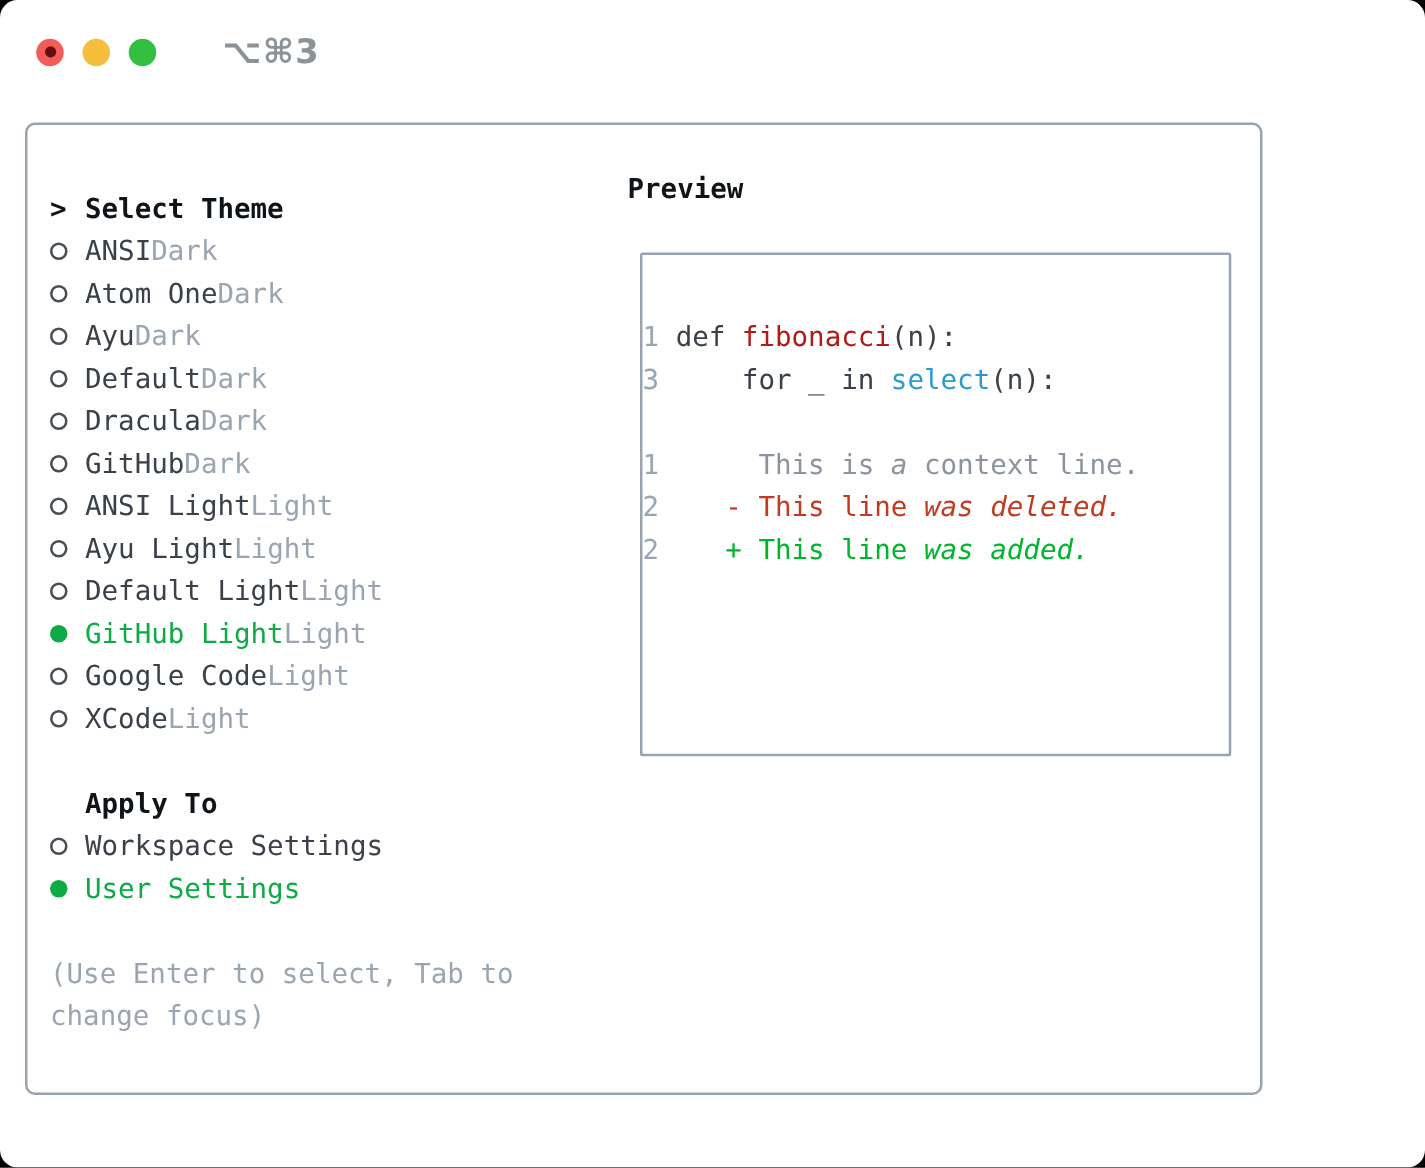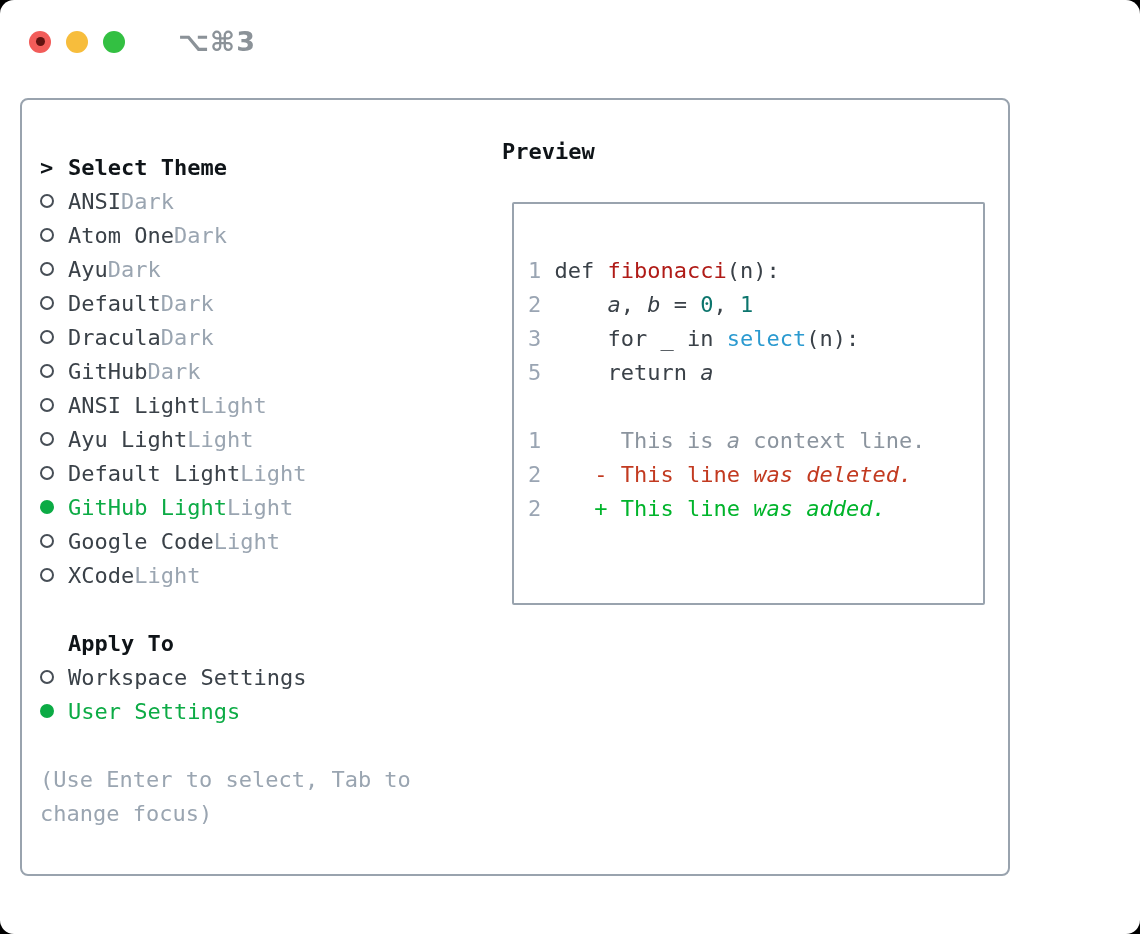--- a/index.html
+++ b/index.html
@@ -39,21 +39,21 @@
   
   .preview-header{
     position:absolute;left:480px;top:34px;height:34px;display:flex;align-items:center;
     font-size:22px;font-weight:bold;color:#0f1418;
   }
   .preview-box{
     position:absolute;left:490px;top:102px;width:473px;height:403px;
     border:2px solid var(--panel-border,#99a3ae);border-radius:2px;box-sizing:border-box;
     background:#fff;overflow:hidden;
   }
-  .code{padding:50px 0 0 14px;font-size:22px;line-height:34px;}
+  .code{padding:50px 0 0 0;font-size:22px;line-height:34px;}
   .cl{height:34px;white-space:pre;}
   .c-ln{color:var(--line-number-gray,#9aa5b3);}
   .c-code{color:#3a4148;}
   .c-var{color:#3a4148;}
   .c-func{color:var(--function-red,#b01b17);}
   .c-num{color:var(--number-teal,#0c756d);}
   .c-builtin{color:var(--builtin-blue,#2b9ad0);}
   .c-context{color:#8b949e;}
   .c-deleted{color:var(--deleted-red,#c23a20);}
   .c-added{color:var(--added-green,#00b42b);}
@@ -93,23 +93,21 @@
         <div class="row"><span class="mark"><span class="circ"></span></span><span>Workspace Settings</span></div>
         <div class="row"><span class="mark"><span class="circ filled"></span></span><span class="sel">User Settings</span></div>
         <div class="row"></div>
         <div class="row hint">(Use Enter to select, Tab to</div>
         <div class="row hint">change focus)</div>
       </div>
     <div class="preview-header">Preview</div>
     <div class="preview-box">
       <div class="code" id="code-preview">
           <div class="cl"><span class="c-ln">1</span> <span class="c-code">def </span><span class="c-func">fibonacci</span><span class="c-code">(n):</span></div>
-          <div class="cl"><span class="c-ln">2</span> <span class="c-code">    </span><span class="c-var i">a</span><span class="c-code">, </span><span class="c-var i">b</span><span class="c-code"> = </span><span class="c-num">0</span><span class="c-code">, </span><span class="c-num">1</span></div>
           <div class="cl"><span class="c-ln">3</span> <span class="c-code">    for _ in </span><span class="c-builtin">select</span><span class="c-code">(n):</span></div>
-          <div class="cl"><span class="c-ln">5</span> <span class="c-code">    return </span><span class="c-var i">a</span></div>
           <div class="cl"></div>
           <div class="cl"><span class="c-ln">1</span> <span class="c-context">     This is </span><span class="c-context i">a</span><span class="c-context"> context line.</span></div>
           <div class="cl"><span class="c-ln">2</span> <span class="c-deleted">   - This line </span><span class="c-deleted i">was deleted.</span></div>
           <div class="cl"><span class="c-ln">2</span> <span class="c-added">   + This line </span><span class="c-added i">was added.</span></div>
         </div>
     </div>
   </div>
 
 </div>
 

